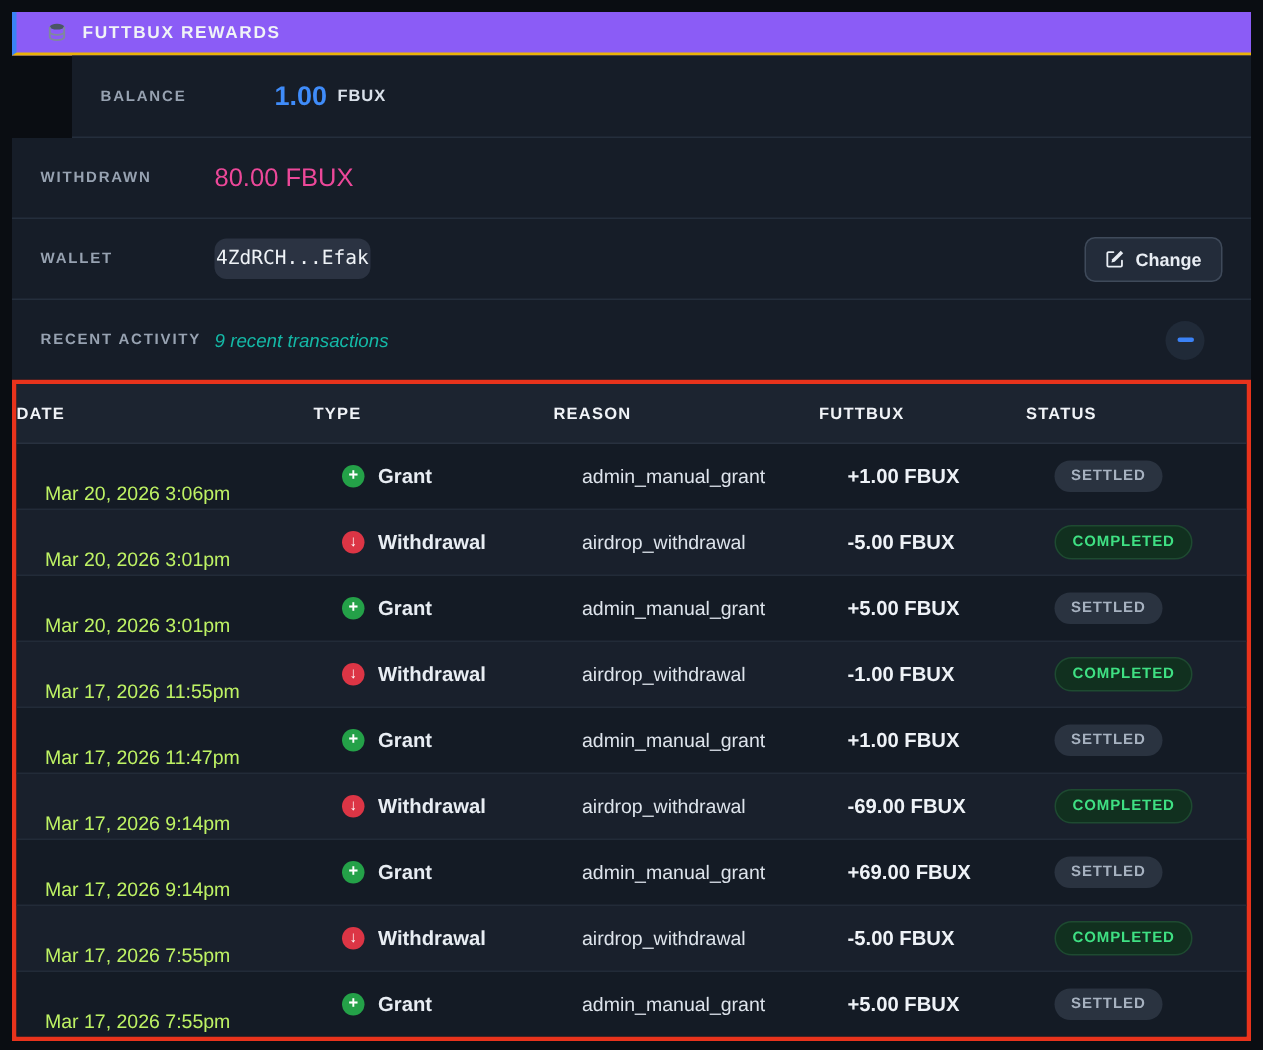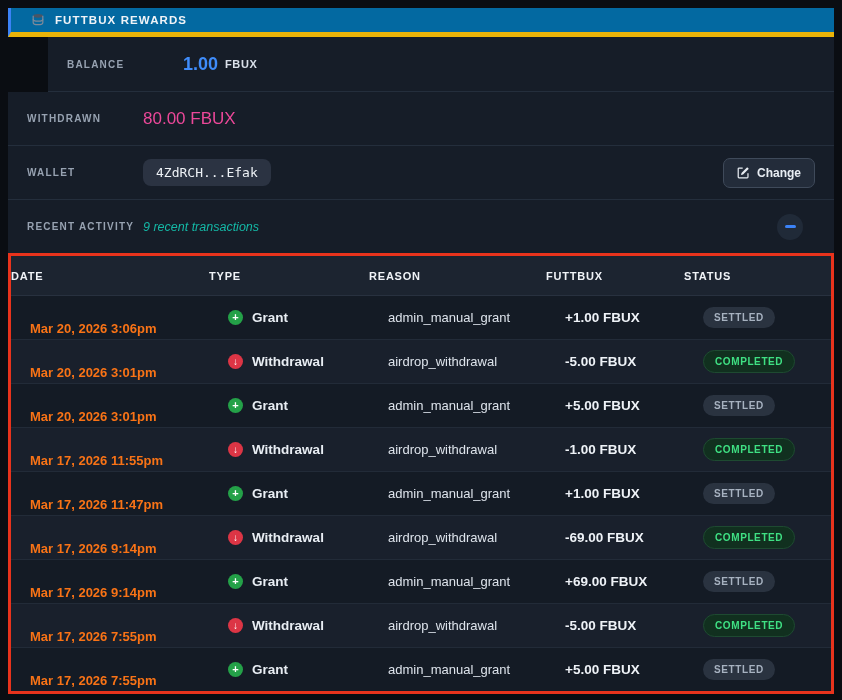--- a/index.html
+++ b/index.html
@@ -1,38 +1,38 @@
 <!DOCTYPE html>
 <html><head>
 <meta charset="utf-8">
 <style>
   * { margin:0; padding:0; box-sizing:border-box; }
   html,body { width:842px; height:700px; background:#0a0d12; overflow:hidden;
     font-family:"Liberation Sans", sans-serif; }
   .wrap { position:absolute; left:8px; top:8px; width:826px; }
 
   
-  .titlebar { height:29px; background:#0369a1; border-left:3px solid #3b82f6;
+  .titlebar { height:29px; background:#8b5cf6; border-left:3px solid #3b82f6;
     display:flex; align-items:center; gap:10px; padding-left:20px;
-    border-bottom:5px solid #eab308; }
+    border-bottom:2px solid #eab308; }
   .titlebar h1 { font-size:11.5px; font-weight:bold; letter-spacing:1.1px; color:#f0f3f7; }
 
   
   .srow { background:#161d28; border-bottom:1px solid #242e3c;
     display:flex; align-items:center; padding:0 19px; position:relative; }
   .srow.balance { height:55px;margin-left:40px; }
   .srow.withdrawn, .srow.wallet { height:54px; }
   .srow.recent { height:53px; border-bottom:none; }
   .slabel { width:116px; flex:0 0 116px; font-size:10px; font-weight:bold;
     letter-spacing:1.2px; color:#97a2b1; }
   .balance-val { font-size:18px; font-weight:bold; color:#3f8cfa; }
   .balance-unit { font-size:11px; font-weight:bold; letter-spacing:.6px; color:#d9e0e9; margin-left:7px; }
   .withdrawn-val { font-size:17px; color:#ec4899; }
   .wallet-pill { font-family:"DejaVu Sans Mono", monospace; font-size:13px; color:#eef2f6;
-    background:#2b3342; border-radius:8px; padding:6px 13px; cursor:pointer; }
+    background:#2b3342; border-radius:8px; padding:6px 1px; cursor:pointer; }
   .change-btn { margin-left:auto; display:flex; align-items:center; gap:7px;
     background:#232c3a; border:1px solid #3f4a5a; border-radius:7px;
     padding:7px 13px; color:#e8edf3; font-size:12px; font-weight:bold; cursor:pointer; }
   .change-btn svg { width:13px; height:13px; }
   .recent-sub { font-size:12.5px; font-style:italic; color:#14b8a6; }
   .collapse-btn { margin-left:auto; margin-right:12px; width:26px; height:26px; border-radius:50%;
     background:#202a38; border:none; display:flex; align-items:center; justify-content:center; cursor:pointer; }
   .collapse-btn .minus { width:11px; height:2.5px; background:#3b82f6; border-radius:2px; }
 
   
@@ -40,21 +40,21 @@
     background:#141b25; }
   .thead { height:40px; flex:0 0 40px; background:#1c2430; border-bottom:1px solid #28313f;
     display:grid; grid-template-columns:198px 160px 177px 138px 1fr;
     align-items:center; }
   .thead .th { font-size:11px; font-weight:bold; letter-spacing:.8px; color:#f0f3f7; }
   .trow { flex:1 1 0; display:grid; grid-template-columns:198px 160px 177px 138px 1fr;
     align-items:center; padding-left:19px; border-bottom:1px solid #222b38;
     background:#141b25; }
   .trow:nth-child(even) { background:#19202c; }
   .trow:last-child { border-bottom:none; }
-  .cell-date { font-size:13px; font-weight:700; color:#f97316;margin-top:22px; }
+  .cell-date { font-size:13px; font-weight:400; color:#bef264;margin-top:22px; }
   .cell-type { display:flex; align-items:center; gap:9px; }
   .type-icon { width:15px; height:15px; border-radius:50%; color:#fff;
     display:flex; align-items:center; justify-content:center;
     font-size:11px; font-weight:bold; line-height:1; }
   .type-icon.grant { background:#24a148; }
   .type-icon.withdrawal { background:#dc3545; font-size:10px; }
   .type-label { font-size:13.5px; font-weight:600; color:#e8edf3; }
   .cell-reason { font-size:13px; color:#dde3eb; }
   .cell-amount { font-size:13.5px; font-weight:bold; color:#eef2f7; }
   .pill { display:inline-block; font-size:10px; font-weight:bold; letter-spacing:.6px;

